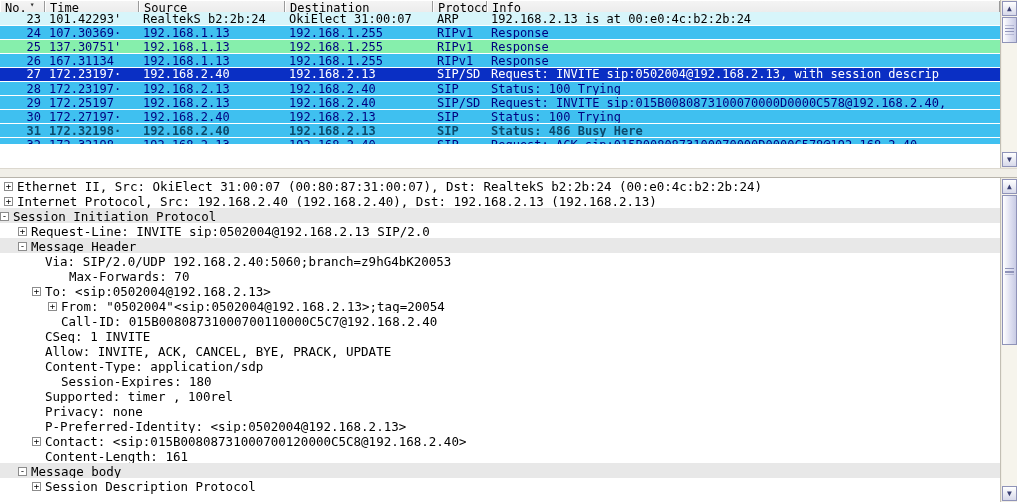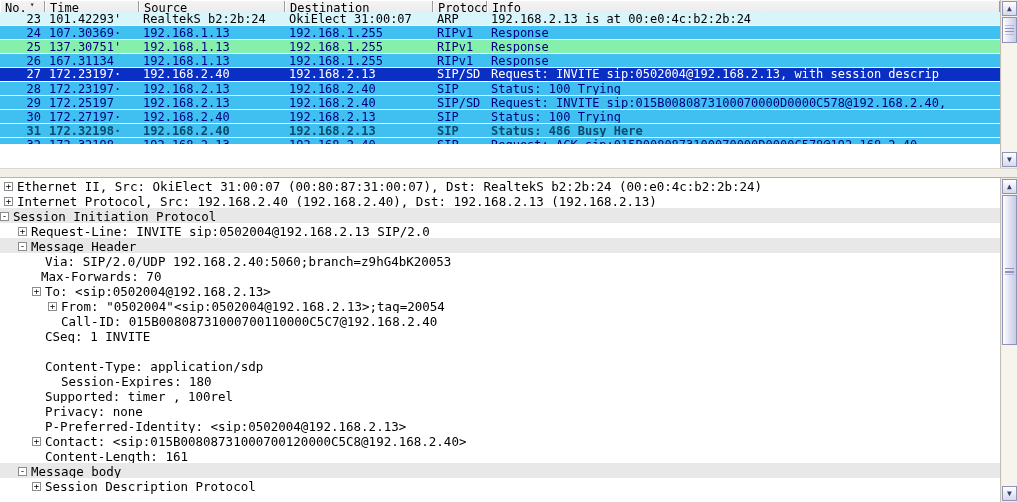--- a/index.html
+++ b/index.html
@@ -341,26 +341,26 @@
 
   <div id="packet-detail-pane">
 
     <div class="detail-scroll" id="detail-scroll">
         <div class="drow" style="padding-left: 4px;"><span class="twisty">+</span><span class="dlabel">Ethernet II, Src: OkiElect_31:00:07 (00:80:87:31:00:07), Dst: RealtekS_b2:2b:24 (00:e0:4c:b2:2b:24)</span></div>
         <div class="drow" style="padding-left: 4px;"><span class="twisty">+</span><span class="dlabel">Internet Protocol, Src: 192.168.2.40 (192.168.2.40), Dst: 192.168.2.13 (192.168.2.13)</span></div>
         <div class="drow shaded" style=""><span class="twisty">-</span><span class="dlabel">Session Initiation Protocol</span></div>
         <div class="drow" style="padding-left: 18px;"><span class="twisty">+</span><span class="dlabel">Request-Line: INVITE sip:0502004@192.168.2.13 SIP/2.0</span></div>
         <div class="drow shaded" style="padding-left: 18px;"><span class="twisty">-</span><span class="dlabel">Message Header</span></div>
         <div class="drow" style="padding-left: 32px;"><span class="twisty empty"></span><span class="dlabel">Via: SIP/2.0/UDP 192.168.2.40:5060;branch=z9hG4bK20053</span></div>
-        <div class="drow" style="padding-left: 28px;"><span class="twisty empty"></span><span class="dlabel">Max-Forwards: 70</span></div>
+        <div class="drow" style="padding-left: 28px; margin-left: 28px;"><span class="twisty empty"></span><span class="dlabel">Max-Forwards: 70</span></div>
         <div class="drow" style="padding-left: 32px;"><span class="twisty">+</span><span class="dlabel">To: &lt;sip:0502004@192.168.2.13&gt;</span></div>
         <div class="drow" style="padding-left: 48px;"><span class="twisty">+</span><span class="dlabel">From: "0502004"&lt;sip:0502004@192.168.2.13&gt;;tag=20054</span></div>
         <div class="drow" style="padding-left: 48px;"><span class="twisty empty"></span><span class="dlabel">Call-ID: 015B00808731000700110000C5C7@192.168.2.40</span></div>
         <div class="drow" style="padding-left: 32px;"><span class="twisty empty"></span><span class="dlabel">CSeq: 1 INVITE</span></div>
-        <div class="drow" style="padding-left: 32px;"><span class="twisty empty"></span></div>
+        <div class="drow" style="padding-left: 32px;"><span class="twisty empty"></span><span class="dlabel">Allow: INVITE, ACK, CANCEL, BYE, PRACK, UPDATE</span></div>
         <div class="drow" style="padding-left: 32px;"><span class="twisty empty"></span><span class="dlabel">Content-Type: application/sdp</span></div>
         <div class="drow" style="padding-left: 48px;"><span class="twisty empty"></span><span class="dlabel">Session-Expires: 180</span></div>
         <div class="drow" style="padding-left: 32px;"><span class="twisty empty"></span><span class="dlabel">Supported: timer , 100rel</span></div>
         <div class="drow" style="padding-left: 32px;"><span class="twisty empty"></span><span class="dlabel">Privacy: none</span></div>
         <div class="drow" style="padding-left: 32px;"><span class="twisty empty"></span><span class="dlabel">P-Preferred-Identity: &lt;sip:0502004@192.168.2.13&gt;</span></div>
         <div class="drow" style="padding-left: 32px;"><span class="twisty">+</span><span class="dlabel">Contact: &lt;sip:015B00808731000700120000C5C8@192.168.2.40&gt;</span></div>
         <div class="drow" style="padding-left: 32px;"><span class="twisty empty"></span><span class="dlabel">Content-Length: 161</span></div>
         <div class="drow shaded" style="padding-left: 18px;"><span class="twisty">-</span><span class="dlabel">Message body</span></div>
         <div class="drow" style="padding-left: 32px;"><span class="twisty">+</span><span class="dlabel">Session Description Protocol</span></div>
       </div>

